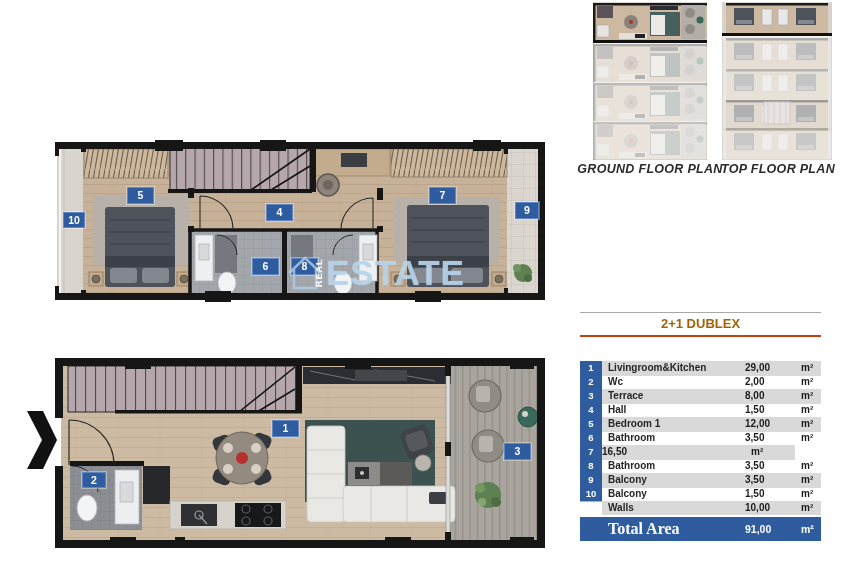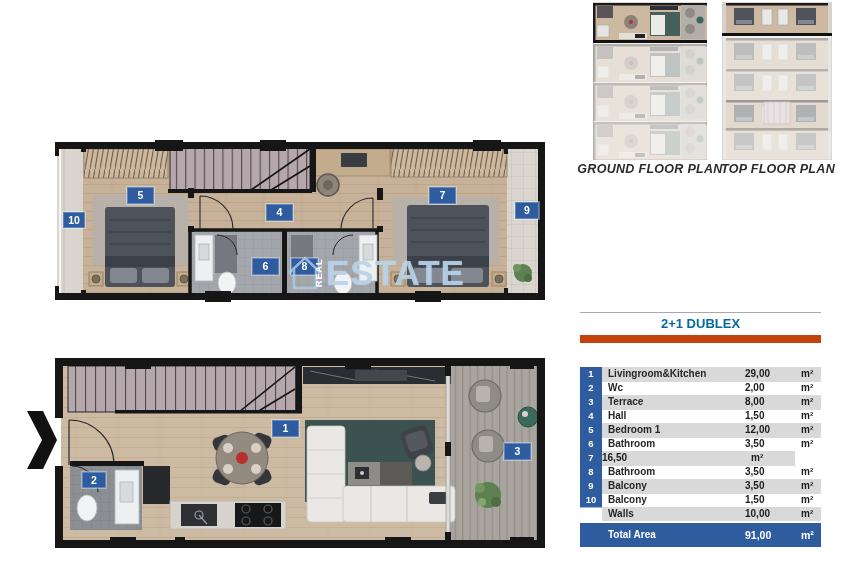--- a/index.html
+++ b/index.html
@@ -24,38 +24,38 @@
                margin:0 2px; height:44px; text-align:center; }
 
   
   .thumb { position:absolute; top:2px; }
   .thumb-label { position:absolute; top:162px; height:18px; text-align:center;
                  font-style:italic; font-weight:bold; font-size:12.5px;
                  color:#2b2b2b; letter-spacing:.3px; }
 
   
   .area-table { position:absolute; left:580px; top:312px; width:241px; font-size:10px; }
-  .t-title { border-top:1px solid #a9a9a9; border-bottom:8px solid #c2410c;
-             text-align:center; font-weight:bold; font-size:13px; color:#0369a1;
+  .t-title { border-top:1px solid #a9a9a9; border-bottom:2px solid #c2410c;
+             text-align:center; font-weight:bold; font-size:13px; color:#a16207;
              padding:3px 0 4px; }
   .t-spacer { height:24px; }
   .trow { display:grid; grid-template-columns:22px 1fr 50px 26px; height:14px;
           align-items:center; }
   .t-rows .trow:nth-of-type(odd) .tlabel,
   .t-rows .trow:nth-of-type(odd) .tval,
   .t-rows .trow:nth-of-type(odd) .tunit { background:#d9d9d9; }
   .tnum { background:#2e5c9e; color:#fff; font-weight:bold; font-size:9.5px;
           text-align:center; height:100%; line-height:14px;
           border-bottom:1px solid rgba(255,255,255,.55); }
   .tnum.empty { background:transparent; border-bottom:none; }
   .tlabel { padding-left:6px; color:#262626; font-weight:600; height:100%; line-height:14px; }
   .tval { font-weight:bold; color:#1c1c1c; height:100%; line-height:14px; }
   .tunit { padding-left:6px; font-weight:bold; color:#1c1c1c; height:100%; line-height:14px; }
   .trow.total { margin-top:2px; height:24px; background:#2e5c9e; color:#fff; }
-  .trow.total .tlabel { color:#fff; font-weight:bold; font-size:10px; line-height:24px; }
+  .trow.total .tlabel { color:#fff; font-weight:bold; font-size:16px; line-height:24px;font-family:Liberation Serif, serif; }
   .trow.total .tval { color:#fff; line-height:24px; font-size:10.5px; }
   .trow.total .tunit { color:#fff; line-height:24px; font-size:10.5px; }
 
   svg { display:block; }
   .abs { position:absolute; }
 </style>
 </head>
 <body>
 
 <div class="canvas">

